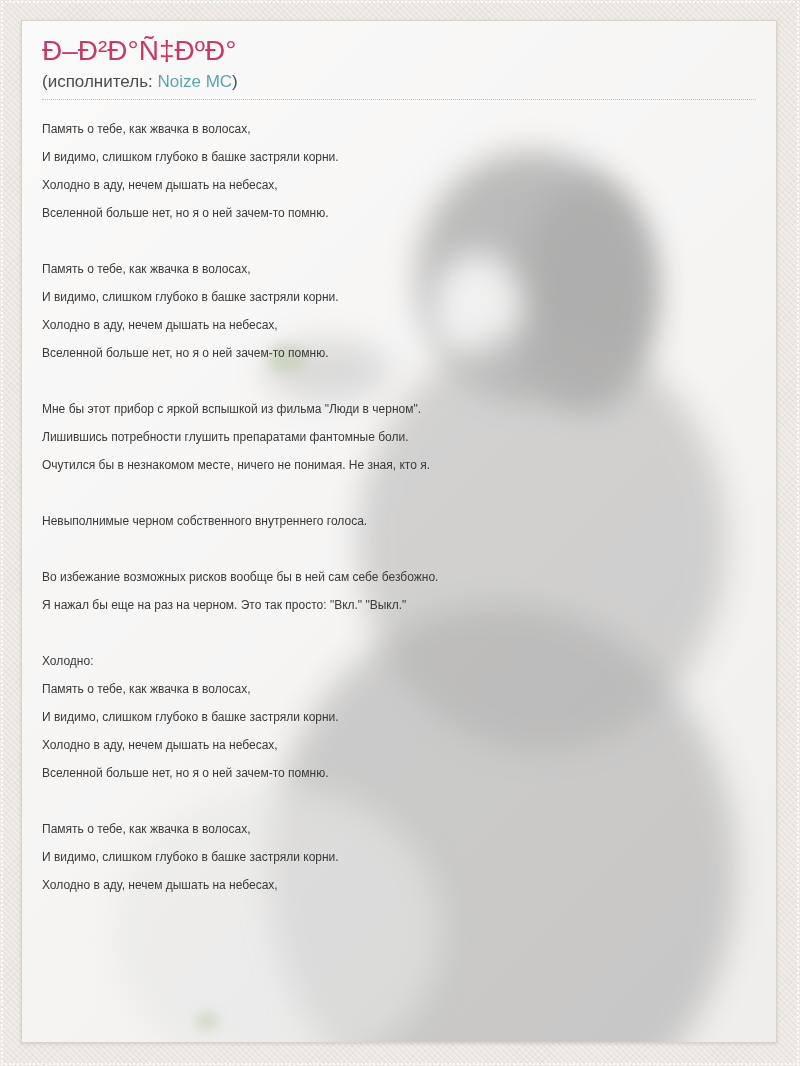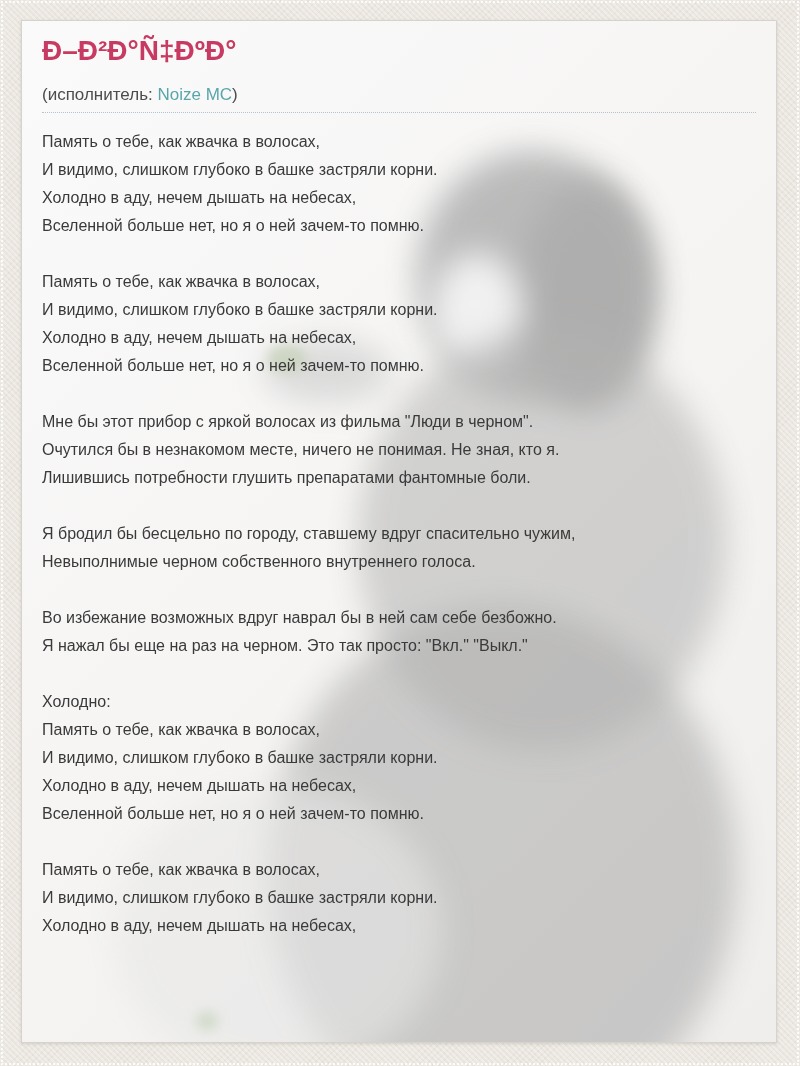--- a/index.html
+++ b/index.html
@@ -31,42 +31,42 @@
     position:absolute;inset:0;z-index:0;
     opacity:.42;
   }
   .card-content{
     position:relative;z-index:1;
     padding:14px 20px 18px 20px;
   }
   .song-title{
     margin:0;
     font-size:28px;
-    font-weight:bold;
+    font-weight:normal;
     line-height:1.15;
     color:#c73b63;
   }
   .artist-line{
-    margin-top:18px;
+    margin-top:5px;
     font-size:17px;
     color:#4c4c4c;
   }
   .artist-link{
     color:#58a6ab;
     text-decoration:none;
     cursor:pointer;
   }
   .title-separator{
     margin-top:7px;
     border-bottom:1px dotted #b3c3cf;
     height:0;
   }
   .lyrics{
     margin-top:15px;
-    font-size:16px;
+    font-size:12px;
     line-height:28px;
     color:#3a3a3a;
   }
   .stanza{margin:0 0 28px 0;}
   .stanza:last-child{margin-bottom:0;}
 </style>
 </head>
 <body>
 
 <div class="stitch-frame"></div>
@@ -110,30 +110,29 @@
           <div>Холодно в аду, нечем дышать на небесах,</div>
           <div>Вселенной больше нет, но я о ней зачем-то помню.</div>
         </div>
         <div class="stanza">
           <div>Память о тебе, как жвачка в волосах,</div>
           <div>И видимо, слишком глубоко в башке застряли корни.</div>
           <div>Холодно в аду, нечем дышать на небесах,</div>
           <div>Вселенной больше нет, но я о ней зачем-то помню.</div>
         </div>
         <div class="stanza">
-          <div>Мне бы этот прибор с яркой волосах из фильма "Люди в черном".</div>
+          <div>Мне бы этот прибор с яркой вспышкой из фильма "Люди в черном".</div>
+          <div>Лишившись потребности глушить препаратами фантомные боли.</div>
           <div>Очутился бы в незнакомом месте, ничего не понимая. Не зная, кто я.</div>
-          <div>Лишившись потребности глушить препаратами фантомные боли.</div>
         </div>
         <div class="stanza">
-          <div>Я бродил бы бесцельно по городу, ставшему вдруг спасительно чужим,</div>
           <div>Невыполнимые черном собственного внутреннего голоса.</div>
         </div>
         <div class="stanza">
-          <div>Во избежание возможных вдруг наврал бы в ней сам себе безбожно.</div>
+          <div>Во избежание возможных рисков вообще бы в ней сам себе безбожно.</div>
           <div>Я нажал бы еще на раз на черном. Это так просто: "Вкл." "Выкл."</div>
         </div>
         <div class="stanza">
           <div>Холодно:</div>
           <div>Память о тебе, как жвачка в волосах,</div>
           <div>И видимо, слишком глубоко в башке застряли корни.</div>
           <div>Холодно в аду, нечем дышать на небесах,</div>
           <div>Вселенной больше нет, но я о ней зачем-то помню.</div>
         </div>
         <div class="stanza">

